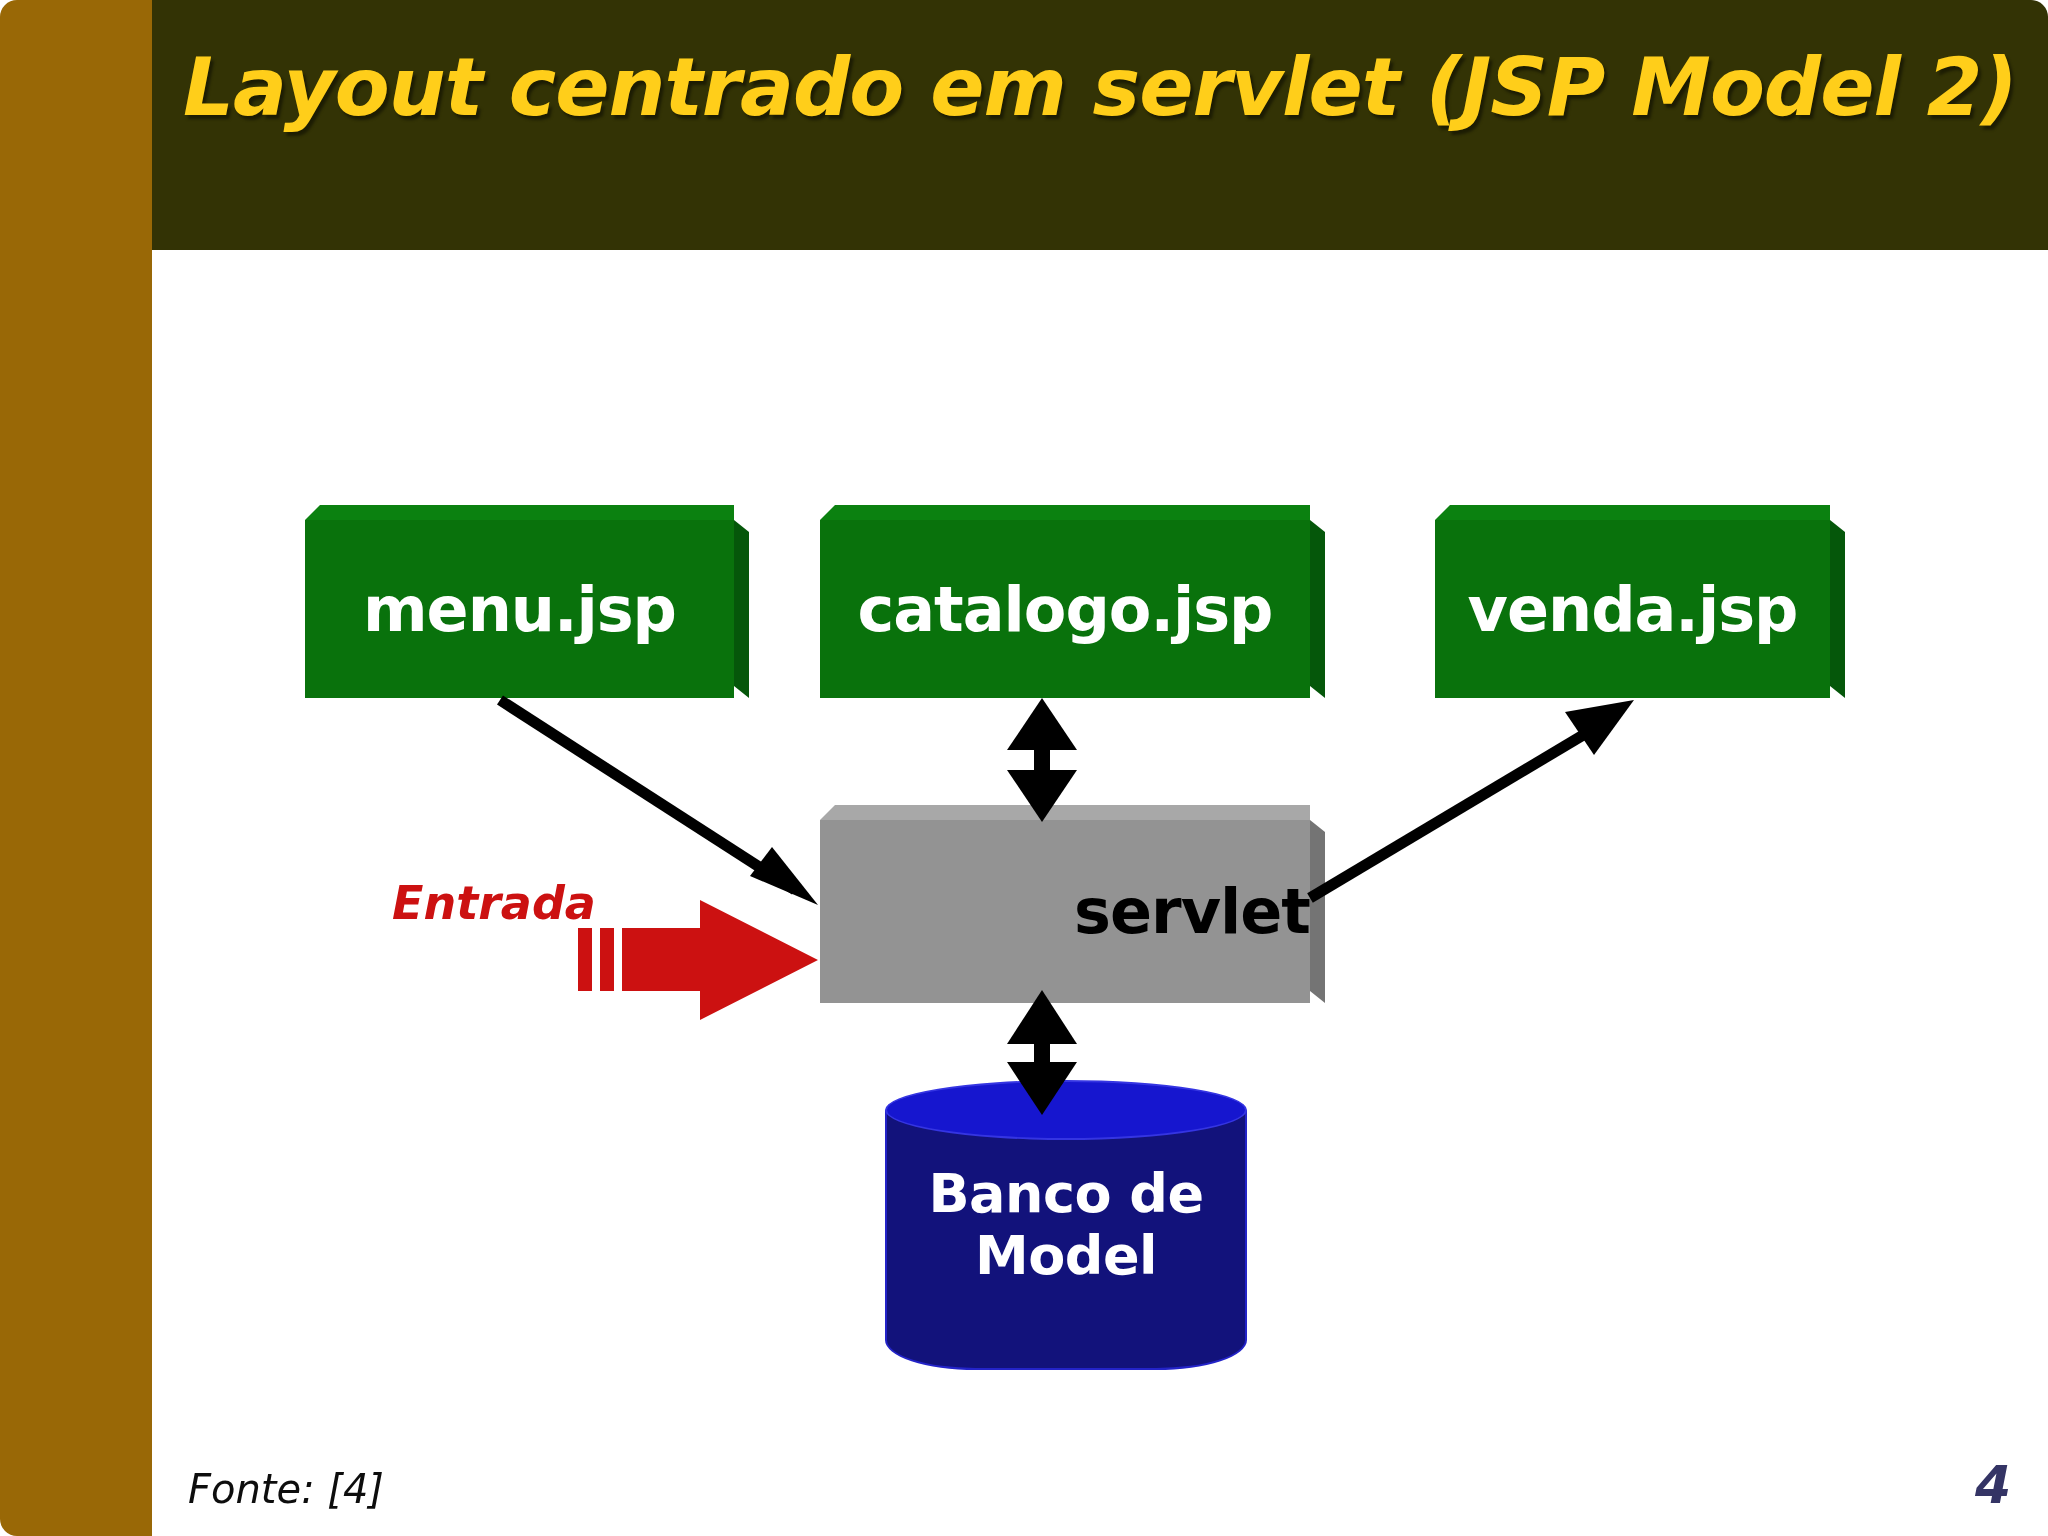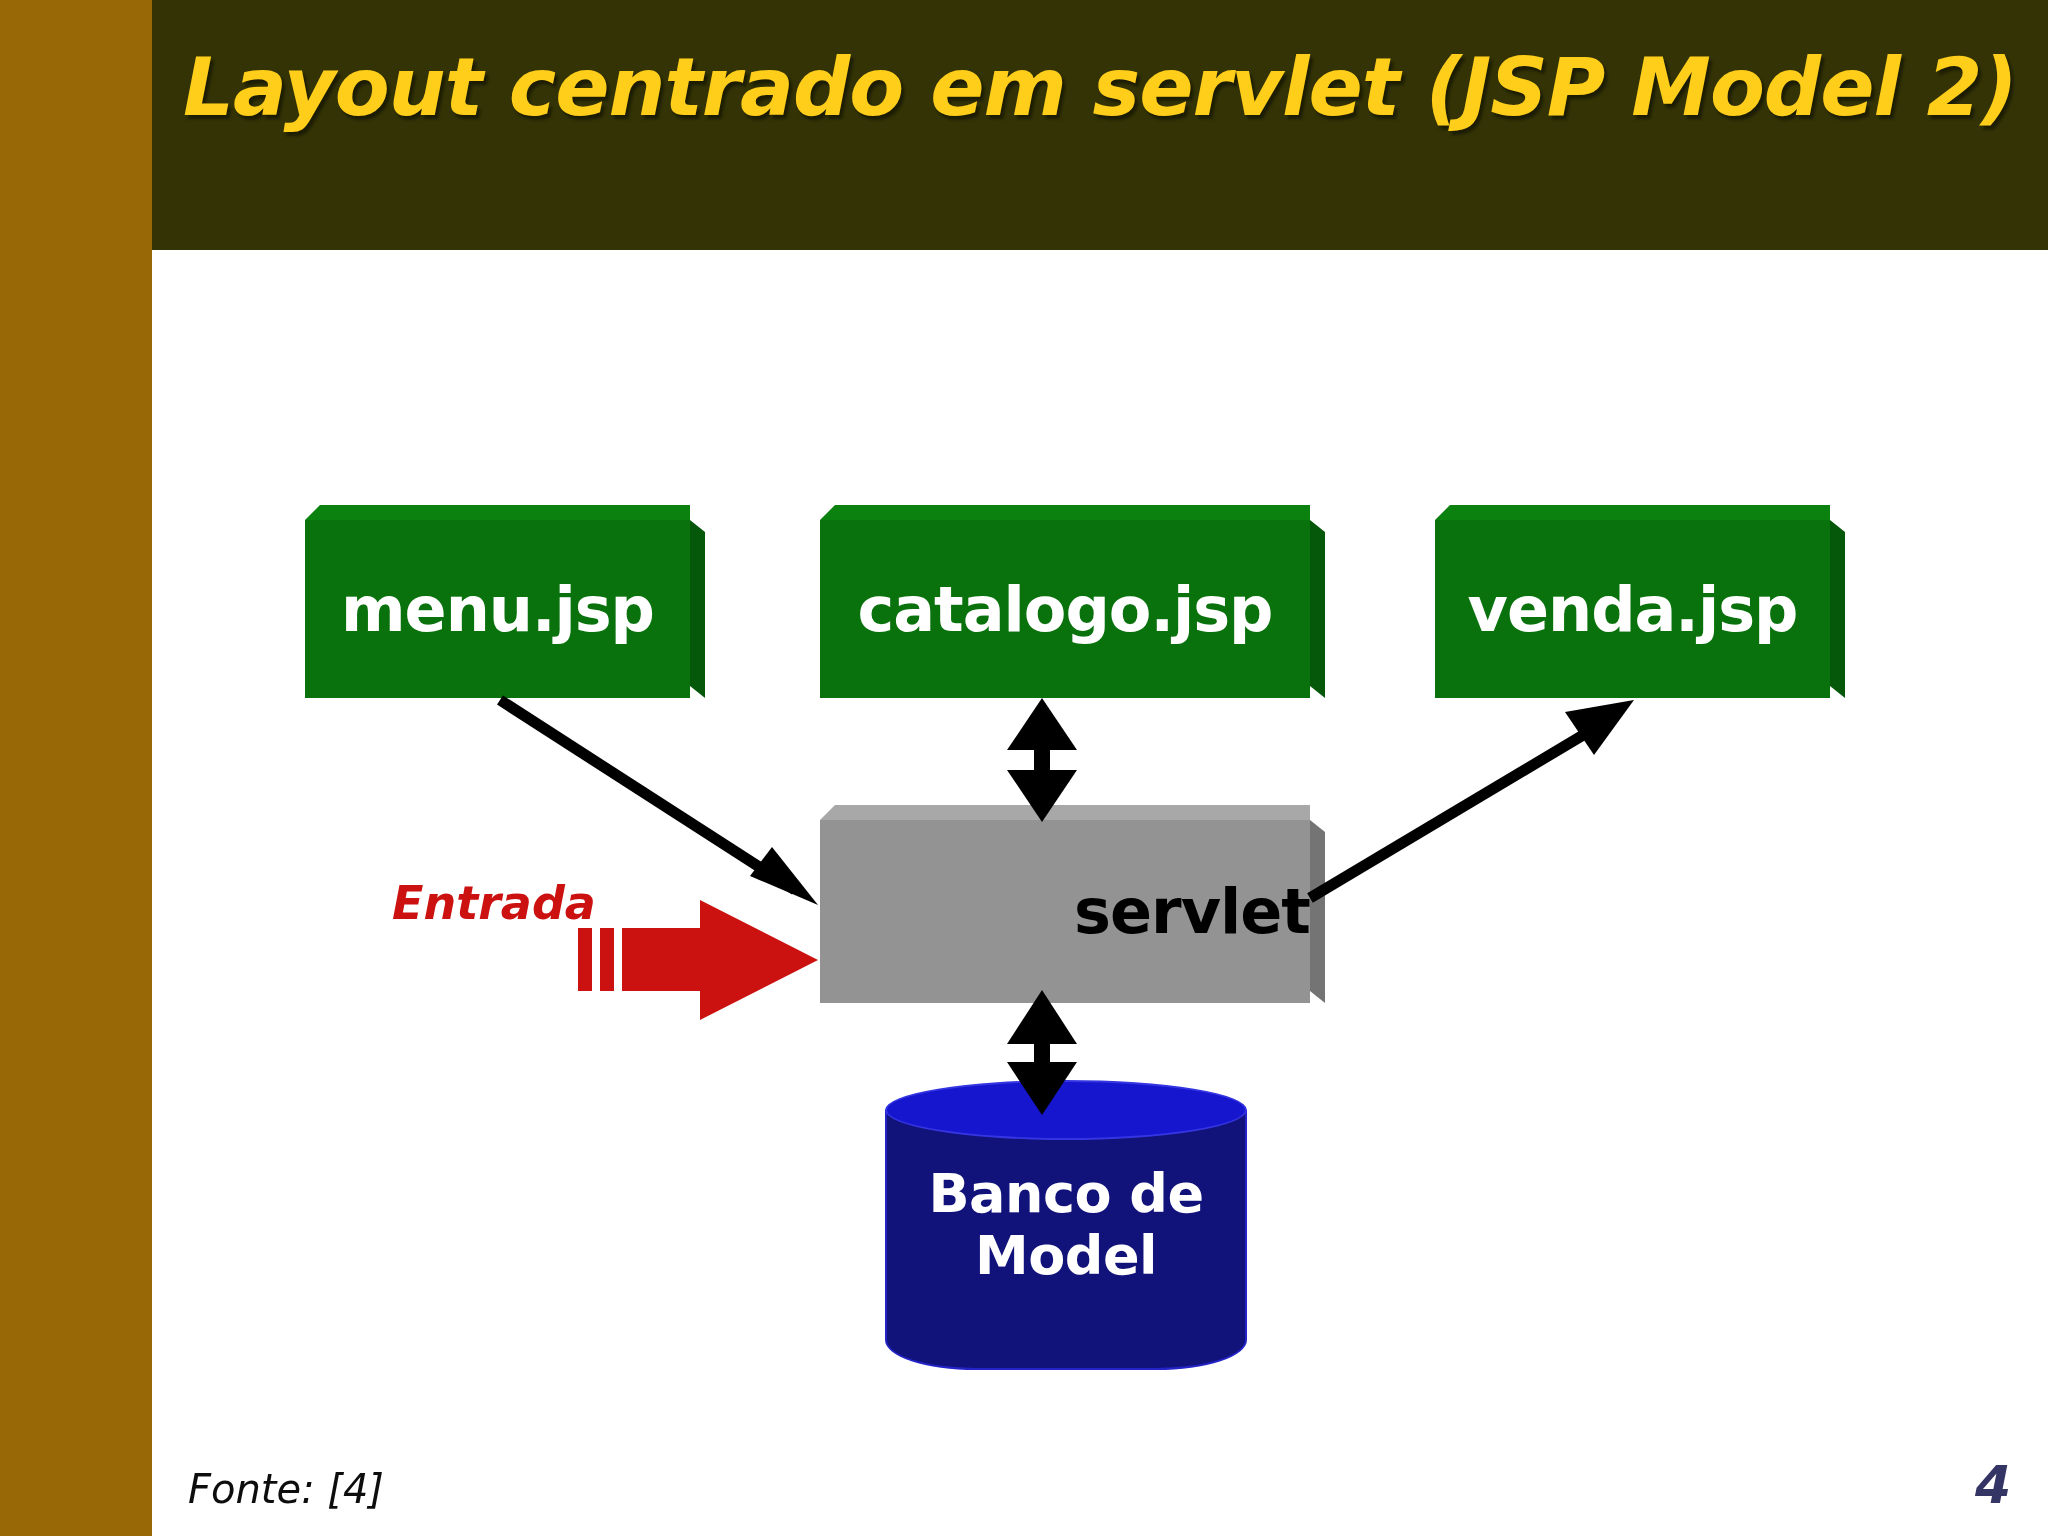--- a/index.html
+++ b/index.html
@@ -7,20 +7,21 @@
     padding: 0;
     background: #ffffff;
   }
   #slide {
     position: relative;
     width: 2048px;
     height: 1536px;
     background: #ffffff;
     overflow: hidden;
     font-family: "DejaVu Sans", sans-serif;
+    border-radius: 17px;
   }
 
   
   .left-bar {
     position: absolute;
     left: 0; top: 0;
     width: 152px;
     height: 1536px;
     background: #996806;
   }
@@ -203,21 +204,21 @@
 </head>
 <body>
 
 <div id="slide">
 
   <div class="left-bar"></div>
   <div class="header-bar"></div>
 
   <div class="slide-title">Layout centrado em servlet (JSP Model 2)</div>
 
-  <div class="block3d jsp" style="left:305px; top:520px; width:385px; height:178px;">
+  <div class="block3d jsp" style="left:305px; top:520px; width:385px; height:178px;padding-left:44px;">
     <div class="top"></div>
     <div class="side"></div>
     <div class="face">
       <span class="label">menu.jsp</span>
     </div>
   </div>
 
   <div class="block3d jsp" style="left:1435px; top:520px; width:395px; height:178px;">
     <div class="top"></div>
     <div class="side"></div>

